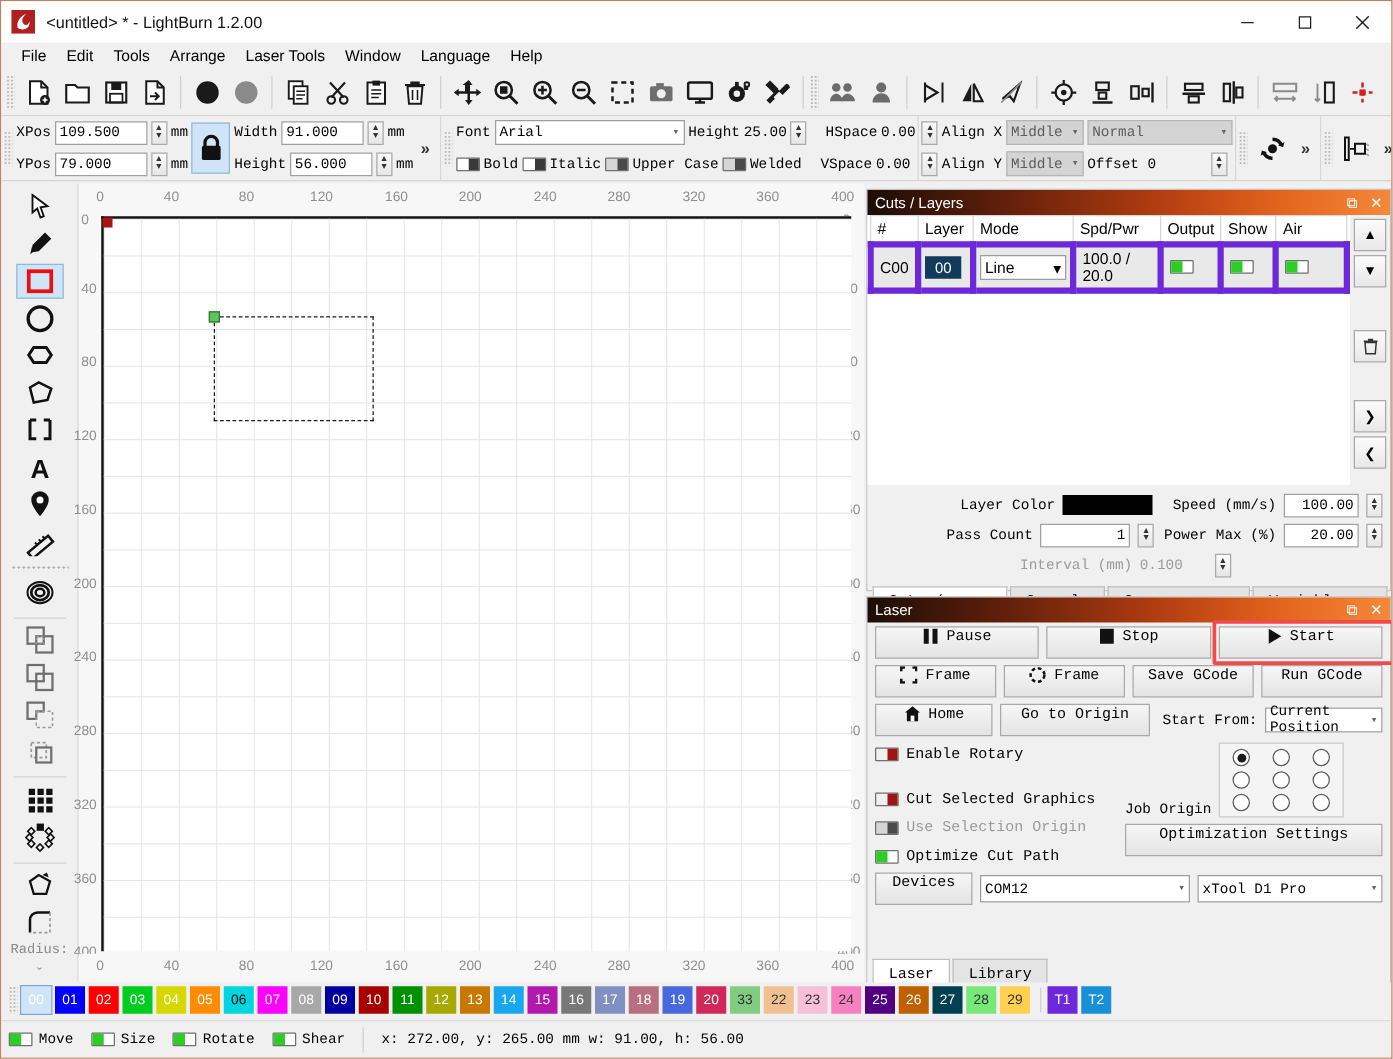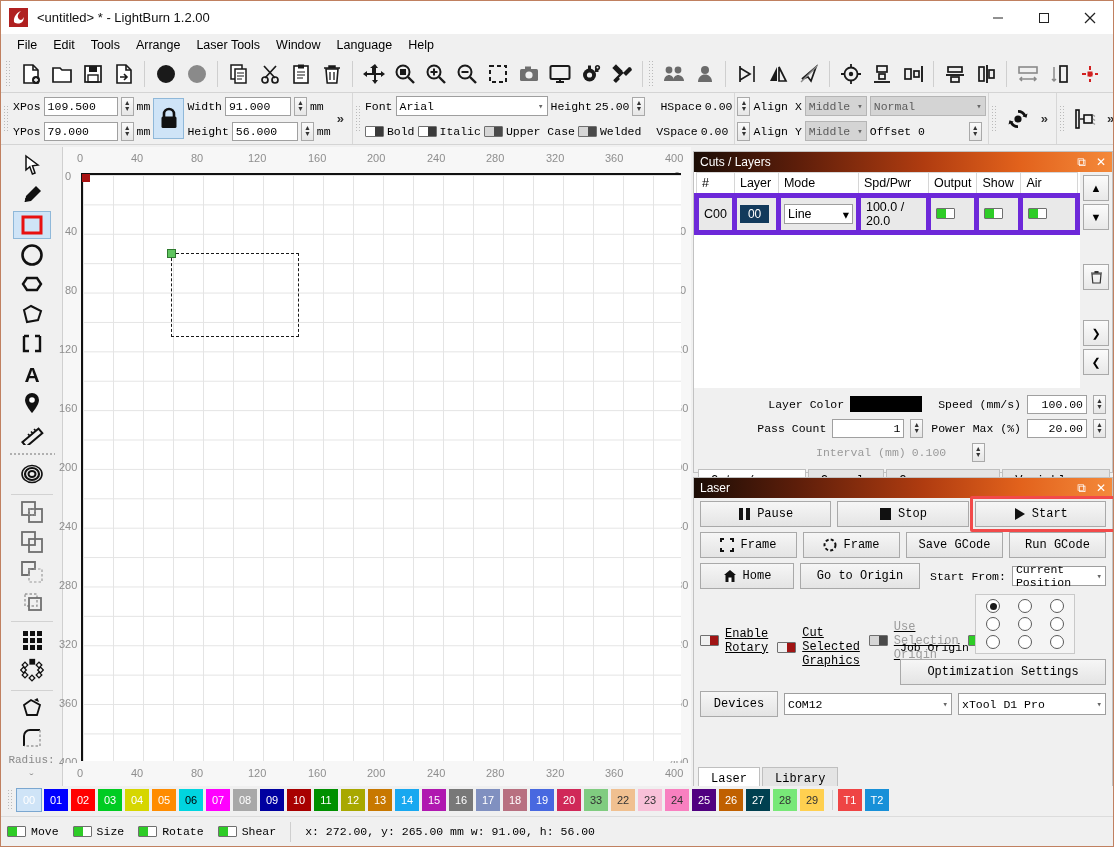--- a/index.html
+++ b/index.html
@@ -99,21 +99,21 @@
   table.layers th { background:#fff; border:1px solid #d6d6d6; font-weight:normal; text-align:left;
                     padding:3px 5px; font-size:12.5px; color:#000; }
   table.layers td { border:5px solid #6d28d9; padding:2px 5px; background:#e9e9e9;}
   .lay-badge { background:#123a5c; color:#fff; padding:2px 8px; font-size:12px; }
   .mini-combo { background:#fff; border:1px solid #9e9e9e; display:flex; align-items:center;
                 justify-content:space-between; padding:0 3px; height:20px; font-size:12.5px;}
   .sbtn { width:26px; height:26px; border:1px solid #a9a9a9; background:linear-gradient(#fbfbfb,#e8e8e8);
           display:flex; align-items:center; justify-content:center; font-size:11px; }
 
   .lbtn { border:1px solid #a9a9a9; background:linear-gradient(#f6f6f6,#e4e4e4); height:26px;
-          display:flex; align-items:center; justify-content:center; gap:6px;
+          display:flex; justify-content:center; gap:6px;
           font-family:"Liberation Mono",monospace; font-size:12px; color:#000;}
   .tabs { display:flex; border-bottom:1px solid #b9b9b9; }
   .tab { padding:4px 12px; font-family:"Liberation Mono",monospace; font-size:12px;
          border:1px solid #bfbfbf; border-bottom:none; background:#e4e4e4; margin-right:2px;}
   .tab.active { background:#fff; }
   .radio { width:14px; height:14px; border-radius:50%; border:1px solid #5a5a5a; background:#fff;
            display:flex; align-items:center; justify-content:center;}
   .radio.on::after { content:""; width:7px; height:7px; border-radius:50%; background:#1a1a1a;}
   .cklabel { font-family:"Liberation Mono",monospace; font-size:12px; display:flex; align-items:center; gap:6px;}
   .cklabel.dim { color:#9b9b9b; }
@@ -940,21 +940,21 @@
           <span>Go to Origin</span>
         </div>
         <span class="plabel" style="margin-left:4px">Start From:</span>
         <div class="combo" style="flex:1">
           <span>Current Position</span>
           <span class="ar">▾</span>
         </div>
       </div>
 
       <div style="display:flex; margin-top:5px;">
-        <div style="width:200px; display:flex; gap:9px; padding-top:2px;text-decoration:underline;">
+        <div style="width:200px; display:flex; flex-direction:column; gap:9px; padding-top:2px;">
           <div class="cklabel">
             <span class="toggle red">
                 <i></i>
               </span>
             <span>Enable Rotary</span>
           </div>
           <div class="cklabel" style="margin-top:13px">
             <span class="toggle red">
                 <i></i>
               </span>
@@ -1044,21 +1044,21 @@
     <div class="sw" style="background:#80cc80;color:#333333">33</div>
     <div class="sw" style="background:#f0c090;color:#333333">22</div>
     <div class="sw" style="background:#f8c0d8;color:#333333">23</div>
     <div class="sw" style="background:#f880c0;color:#333333">24</div>
     <div class="sw" style="background:#500080;color:#ffffff">25</div>
     <div class="sw" style="background:#c06000;color:#ffffff">26</div>
     <div class="sw" style="background:#004050;color:#ffffff">27</div>
     <div class="sw" style="background:#78e878;color:#333333">28</div>
     <div class="sw" style="background:#ffd050;color:#333333">29</div>
     <div class="stsep" style="margin:0 5px"></div>
-    <div class="sw" style="background:#ef4444;color:#ffffff">T1</div>
+    <div class="sw" style="background:#6d28d9;color:#ffffff">T1</div>
     <div class="sw" style="background:#1890d8;color:#ffffff">T2</div>
   </div>
 
   <div class="statusbar">
     <div class="stitem">
       <span class="toggle on">
           <i></i>
         </span>
       <span>Move</span>
     </div>

